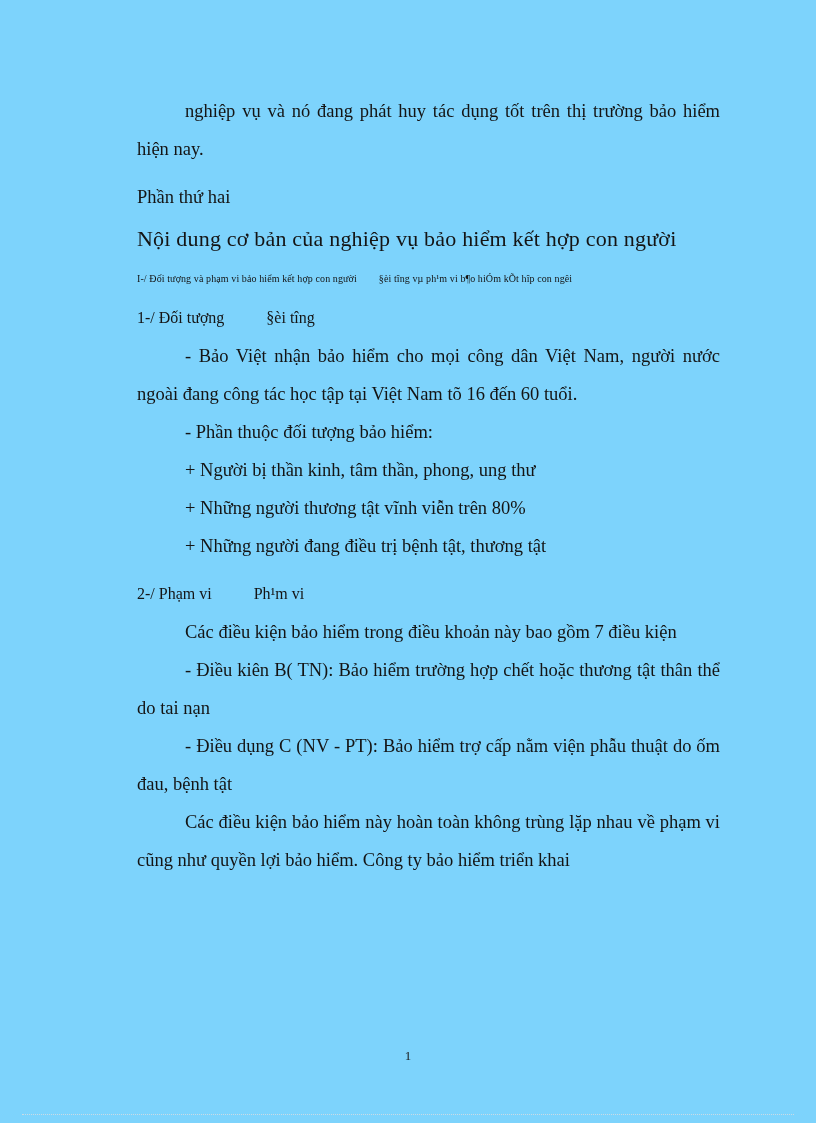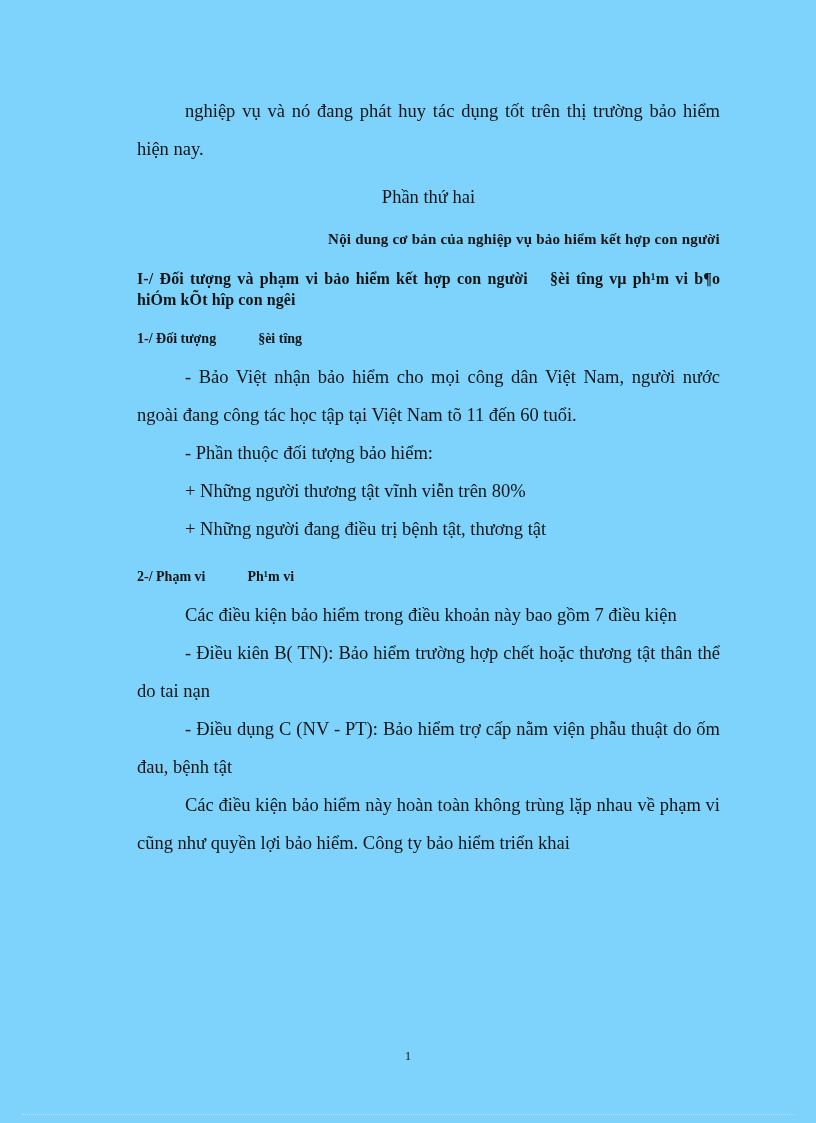--- a/index.html
+++ b/index.html
@@ -44,55 +44,54 @@
     line-height: 38px;
     text-align: justify;
     text-indent: 48px;
     margin-bottom: 0;
   }
 
   
   .center-head {
     font-size: 18.5px;
     line-height: 38px;
-    text-align: center;
     text-indent: 0;
     margin-top: 4px;
   }
 
   
   .chapter-title {
-    font-size: 15px;
-    font-weight: bold;
+    font-size: 22px;
+    font-weight: normal;
     line-height: 38px;
-    text-align: right;
+    text-align: left;
     text-indent: 0;
     margin-top: 4px;
     letter-spacing: 0.2px;
   }
 
   
   .sub-head-small {
-    font-size: 16px;
-    font-weight: bold;
+    font-size: 10px;
+    font-weight: normal;
     line-height: 21px;
     text-align: justify;
     text-indent: 0;
     margin-top: 10px;
     letter-spacing: 0.1px;
   }
   .sub-head-small .gap {
     display: inline-block;
     width: 22px;
   }
 
   
   .num-head {
-    font-size: 14px;
-    font-weight: bold;
+    font-size: 16px;
+    font-weight: normal;
     line-height: 38px;
     text-indent: 0;
     margin-top: 10px;
   }
   .num-head .tab {
     display: inline-block;
     width: 42px;
   }
 
   
@@ -144,24 +143,25 @@
     <p class="chapter-title">Nội dung cơ bản của nghiệp vụ bảo hiểm kết hợp con người</p>
 
     <p class="sub-head-small">
       <span>I-/ Đối tượng và phạm vi bảo hiểm kết hợp con người</span><span class="gap"></span><span>§èi tîng   vµ  ph¹m  vi  b¶o hiÓm  kÕt  hîp  con ngêi</span>
     </p>
 
     <p class="num-head">
       <span>1-/ Đối tượng</span><span class="tab"></span><span>§èi tîng</span>
     </p>
 
-    <p class="item">- Bảo Việt nhận bảo hiểm cho mọi công dân Việt Nam, người nước ngoài đang công tác học tập tại Việt Nam tõ 11 đến 60 tuổi.</p>
+    <p class="item">- Bảo Việt nhận bảo hiểm cho mọi công dân Việt Nam, người nước ngoài đang công tác học tập tại Việt Nam tõ 16 đến 60 tuổi.</p>
 
     <p class="item">- Phần thuộc đối tượng bảo hiểm:</p>
 
+    <p class="item">+ Người bị thần kinh, tâm thần, phong, ung thư</p>
 
     <p class="item">+ Những người thương tật vĩnh viễn trên 80%</p>
 
     <p class="item">+ Những người đang điều trị bệnh tật, thương tật</p>
 
     <p class="num-head">
       <span>2-/ Phạm vi</span><span class="tab"></span><span>Ph¹m vi</span>
     </p>
 
     <p class="item">Các điều kiện bảo hiểm trong điều khoản này bao gồm 7 điều kiện</p>

